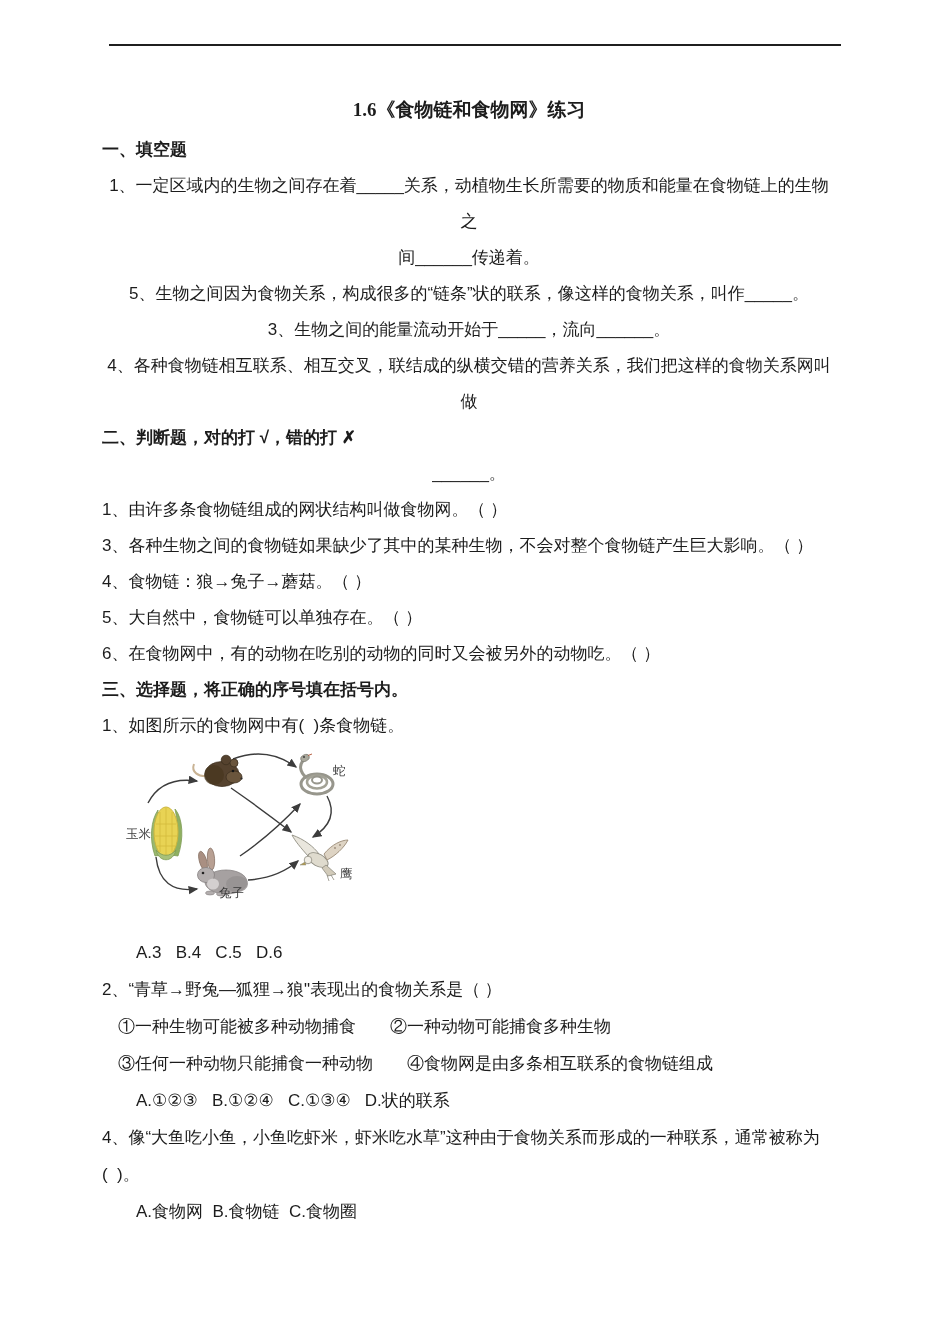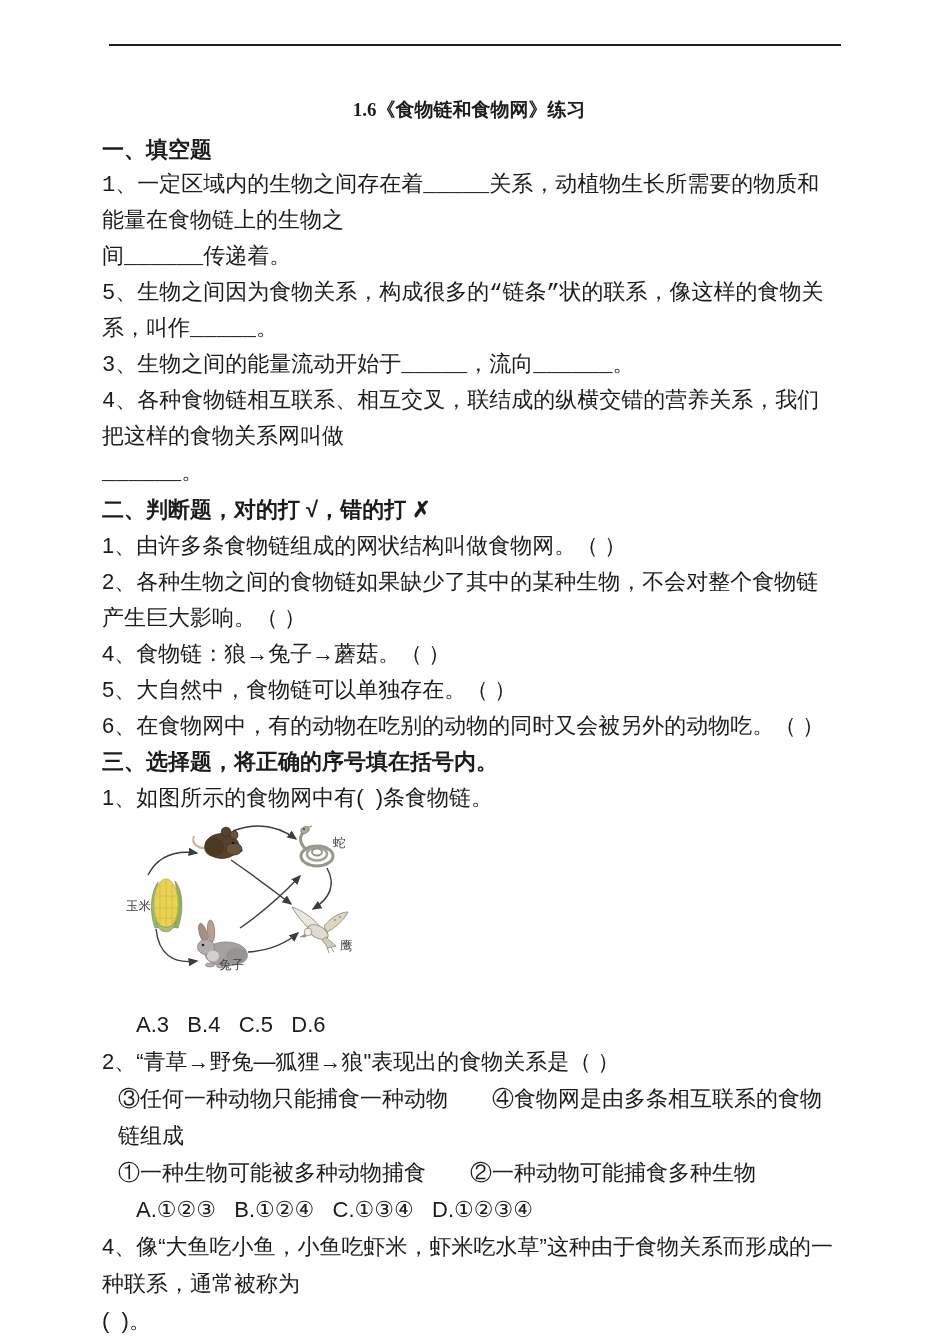--- a/index.html
+++ b/index.html
@@ -1,23 +1,23 @@
 <!DOCTYPE html>
 <html><head>
 <meta charset="utf-8">
 <style>
   * { margin:0; padding:0; box-sizing:border-box; }
   html,body { width:950px; height:1344px; background:#ffffff; overflow:hidden; }
   body { position:relative; color:#1c1c1c; font-family:"Liberation Sans", sans-serif; }
   .header-rule { position:absolute; top:44px; left:109px; width:732px; height:0; border-top:2px solid #1f1f1f; }
   .content { position:absolute; top:90px; left:102px; width:734px; }
   .title { font-family:"Liberation Serif", serif; font-size:19px; font-weight:bold; text-align:center; line-height:40px; margin-bottom:2px; }
-  .line { font-size:22px; line-height:36px; white-space:pre-wrap; }
+  .line { font-size:17px; line-height:36px; white-space:pre-wrap; }
   .lg { line-height:37px; }
-  .serif { font-family:Liberation Mono, monospace; }
+  .serif { font-family:Liberation Sans, sans-serif;text-align:center; }
   .sans { font-family:"Liberation Sans", sans-serif; }
   .bold { font-weight:bold; }
   .indent-a { padding-left:34px; }
   .indent-b { padding-left:16px; }
   .figure { height:190px; }
   .figure svg { display:block; }
   .figure text { font-size:12.5px; fill:#3a3a3a; font-family:"Liberation Sans", sans-serif; }
 </style>
 </head>
 <body>
@@ -27,25 +27,25 @@
 <div class="content">
 
   <div class="title">1.6《食物链和食物网》练习</div>
 
   <div class="line sans bold">一、填空题</div>
   <div class="line serif">1、一定区域内的生物之间存在着_____关系，动植物生长所需要的物质和能量在食物链上的生物之</div>
   <div class="line serif">间______传递着。</div>
   <div class="line serif">5、生物之间因为食物关系，构成很多的“链条”状的联系，像这样的食物关系，叫作_____。</div>
   <div class="line serif">3、生物之间的能量流动开始于_____，流向______。</div>
   <div class="line serif">4、各种食物链相互联系、相互交叉，联结成的纵横交错的营养关系，我们把这样的食物关系网叫做</div>
+  <div class="line sans bold">二、判断题，对的打 √，错的打 ✗</div>
+
   <div class="line serif">______。</div>
-
-  <div class="line sans bold">二、判断题，对的打 √，错的打 ✗</div>
   <div class="line sans">1、由许多条食物链组成的网状结构叫做食物网。（ ）</div>
-  <div class="line sans">2、各种生物之间的食物链如果缺少了其中的某种生物，不会对整个食物链产生巨大影响。（ ）</div>
+  <div class="line sans">3、各种生物之间的食物链如果缺少了其中的某种生物，不会对整个食物链产生巨大影响。（ ）</div>
   <div class="line sans">4、食物链：狼→兔子→蘑菇。（ ）</div>
   <div class="line sans">5、大自然中，食物链可以单独存在。（ ）</div>
   <div class="line sans">6、在食物网中，有的动物在吃别的动物的同时又会被另外的动物吃。（ ）</div>
 
   <div class="line sans bold">三、选择题，将正确的序号填在括号内。</div>
   <div class="line sans">1、如图所示的食物网中有(  )条食物链。</div>
 
   <div class="figure">
     <svg width="370" height="190" viewBox="0 0 370 190">
       <defs>
@@ -118,20 +118,20 @@
         <circle cx="238" cy="101" r="0.9" fill="#9a8a76"></circle>
         <path d="M 224 121 L 234 130 L 226 132 L 220 124 Z" fill="#d2cbba" stroke="#8e8c80" stroke-width="0.8"></path>
         <path d="M 225 131 L 227 137 M 229 131 L 232 136" stroke="#8e8c80" stroke-width="0.8" fill="none"></path>
       </g>
       <text x="238" y="134">鹰</text>
     </svg>
   </div>
 
   <div class="line sans lg indent-a">A.3   B.4   C.5   D.6</div>
   <div class="line sans lg">2、“青草→野兔—狐狸→狼"表现出的食物关系是（ ）</div>
+  <div class="line sans lg indent-b">①一种生物可能被多种动物捕食　　②一种动物可能捕食多种生物</div>
   <div class="line sans lg indent-b">③任何一种动物只能捕食一种动物　　④食物网是由多条相互联系的食物链组成</div>
-  <div class="line sans lg indent-b">①一种生物可能被多种动物捕食　　②一种动物可能捕食多种生物</div>
-  <div class="line sans lg indent-a">A.①②③   B.①②④   C.①③④   D.①②③④</div>
+  <div class="line sans lg indent-a">A.①②③   B.①②④   C.①③④   D.状的联系</div>
   <div class="line sans lg">4、像“大鱼吃小鱼，小鱼吃虾米，虾米吃水草”这种由于食物关系而形成的一种联系，通常被称为</div>
   <div class="line sans lg">(  )。</div>
   <div class="line sans lg indent-a">A.食物网  B.食物链  C.食物圈</div>
 
 </div>
 
 </body></html>

